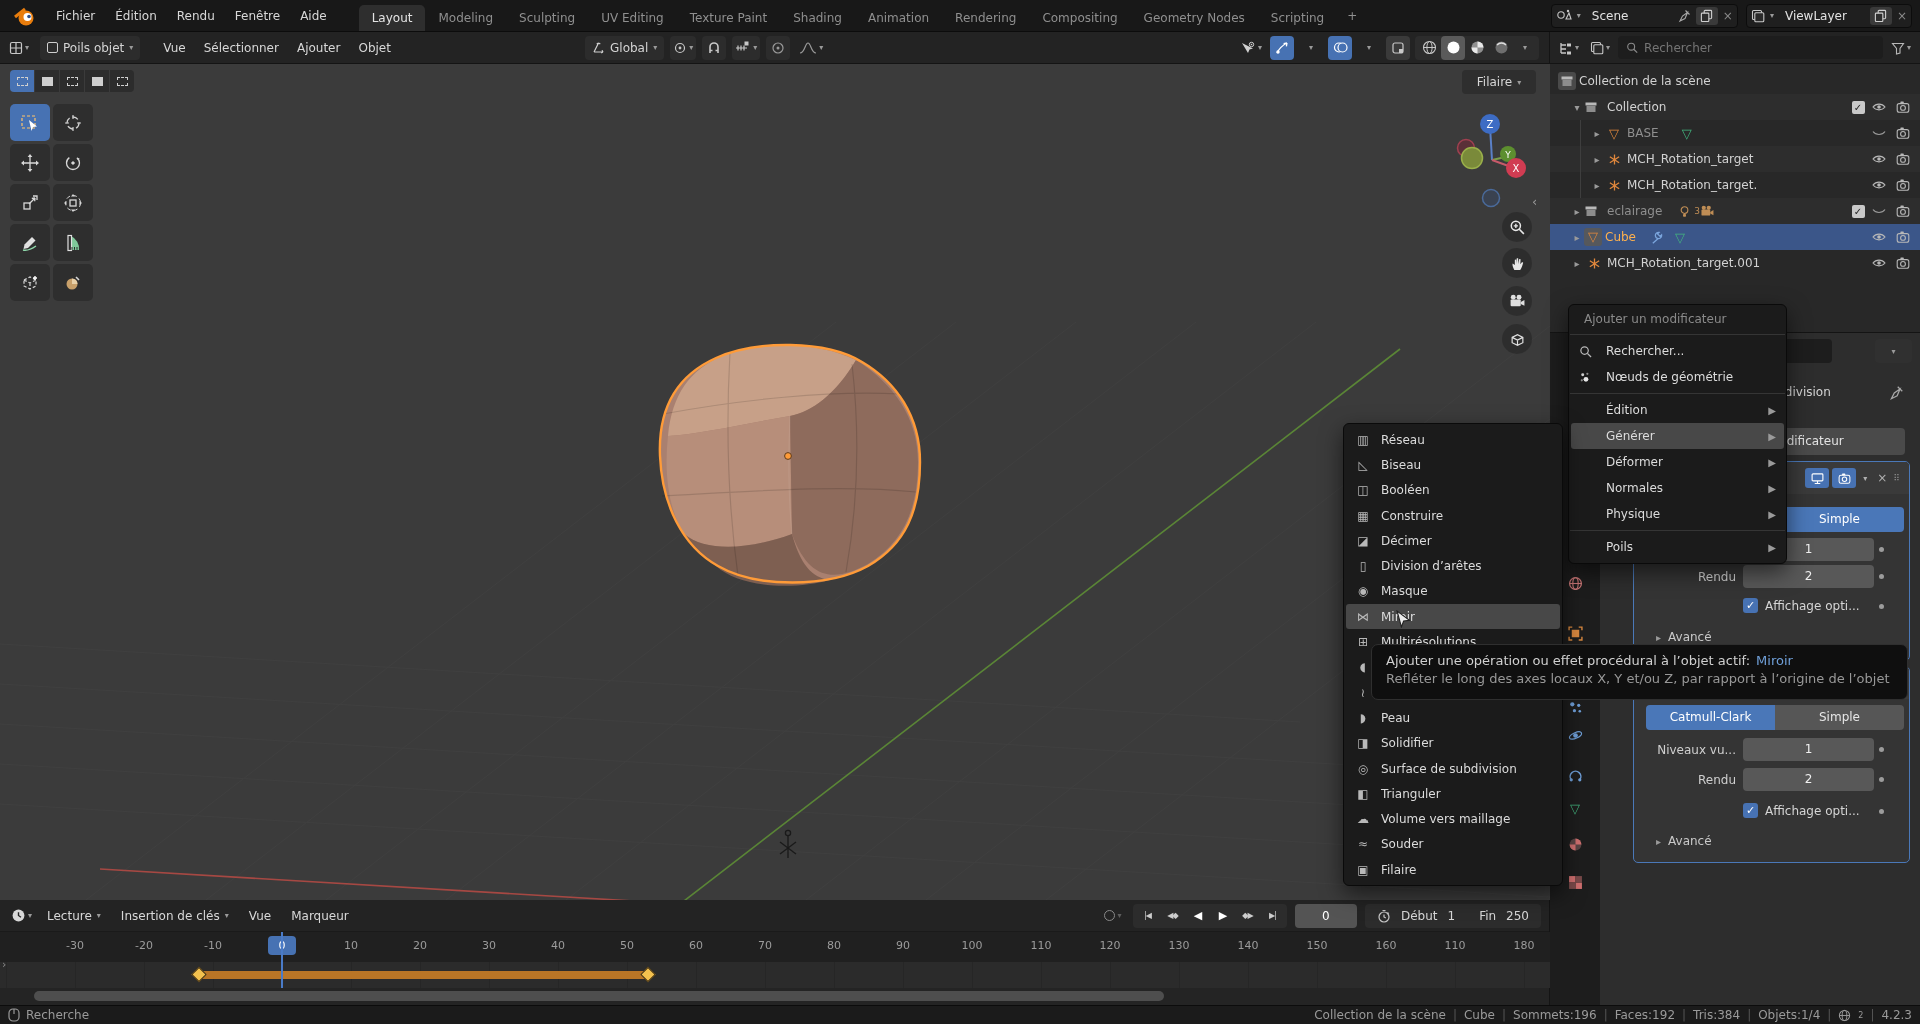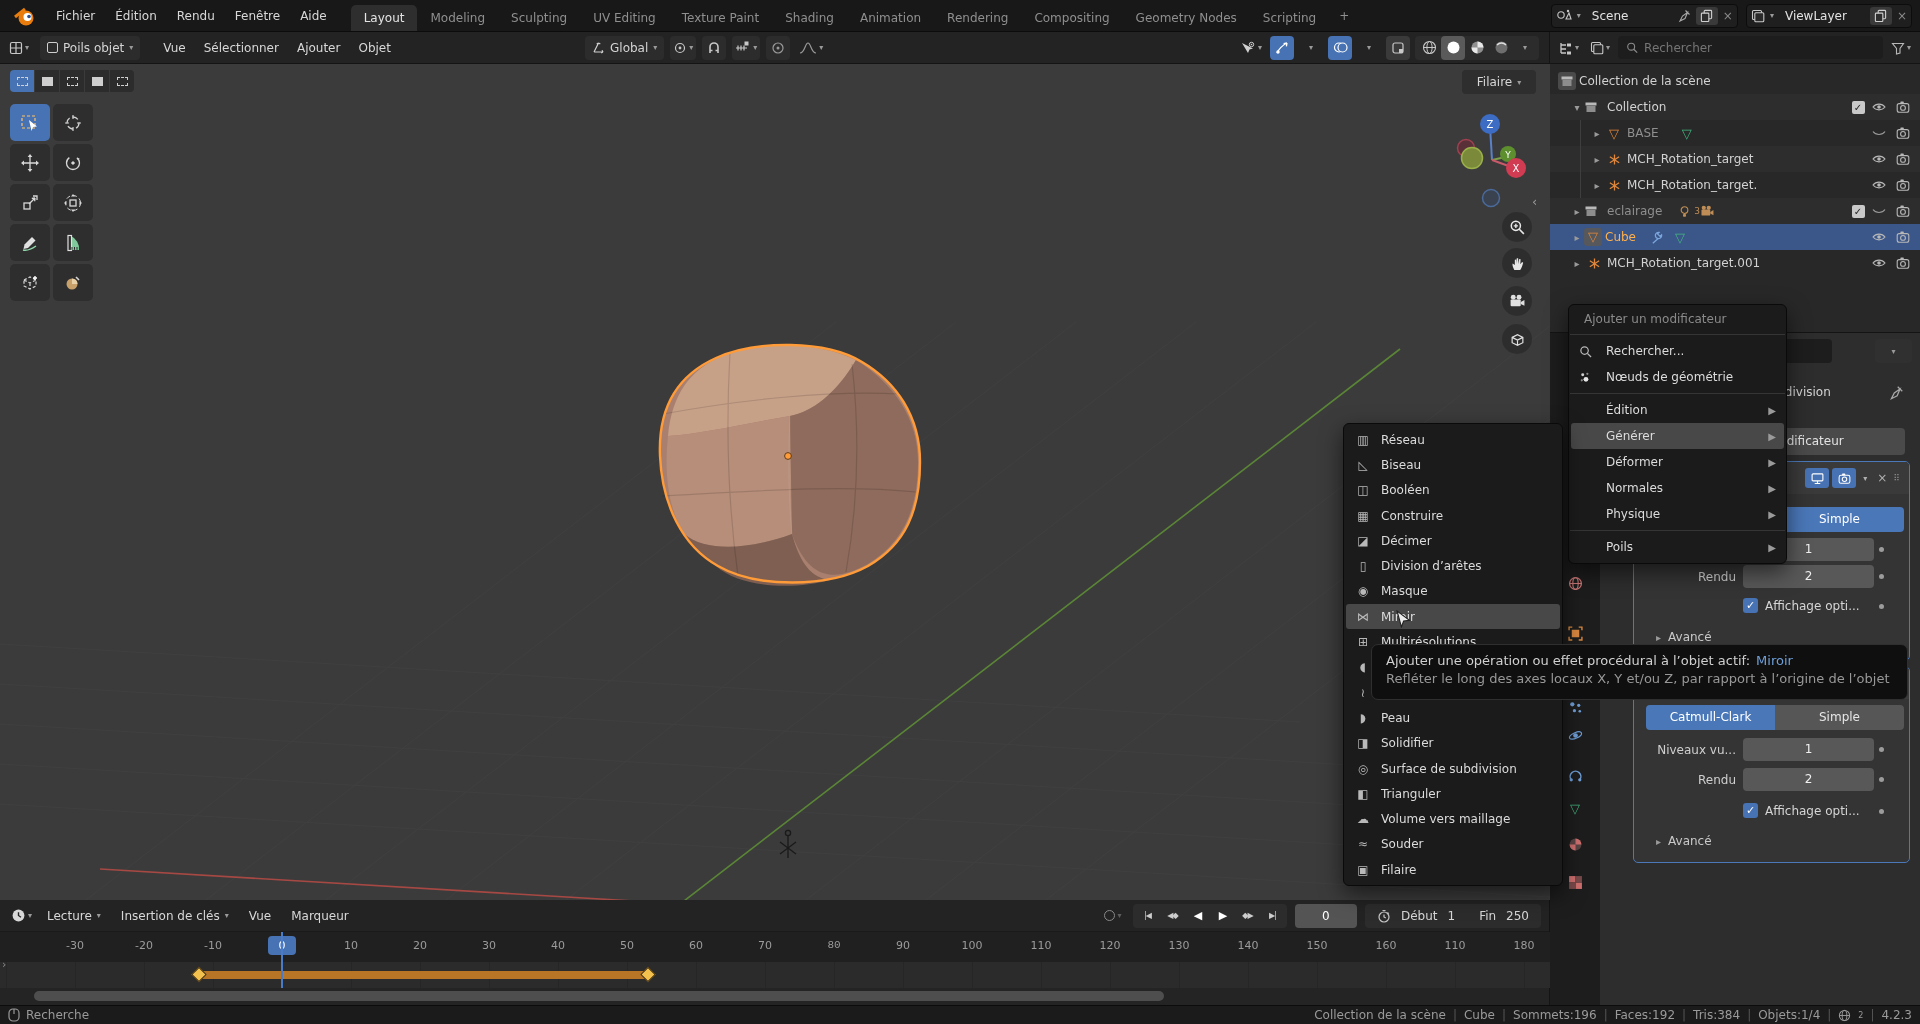--- a/index.html
+++ b/index.html
@@ -3,21 +3,21 @@
 <meta charset="utf-8">
 <style>
 *{box-sizing:border-box;margin:0;padding:0}
 html,body{width:1920px;height:1024px;overflow:hidden;background:#101010;
  font-family:"DejaVu Sans","Liberation Sans",sans-serif;font-size:12px;color:#d4d4d4;position:relative}
 svg{display:block}
 
 #topbar{position:absolute;left:0;top:0;width:1920px;height:32px;background:#181818;display:flex;align-items:center;border-bottom:1px solid #0c0c0c}
 #logo{margin:0 10px 0 12px}
 .tb-menu{padding:0 10px;color:#d8d8d8;line-height:32px;cursor:default}
-#tabs{display:flex;align-self:flex-end;height:26px;margin-left:14px}
+#tabs{display:flex;align-self:flex-end;height:26px;margin-left:22px}
 .tab{padding:0 13px;line-height:26px;color:#8f8f8f;border-radius:5px 5px 0 0}
 .tab.active{background:#2e2e2e;color:#e4e4e4}
 .tab-add{padding:0 10px;line-height:26px;color:#8f8f8f}
 #tb-right{margin-left:auto;display:flex;gap:8px;margin-right:8px}
 .idblock{display:flex;align-items:center;background:#1f1f1f;border:1px solid #0c0c0c;border-radius:4px;height:24px;padding:0 4px;gap:5px}
 .idblock .lbl{color:#e2e2e2;padding:0 6px;min-width:86px}
 .mini-btn{width:22px;height:18px;background:#3a3a3a;border-radius:3px;display:flex;align-items:center;justify-content:center}
 .dim{color:#8a8a8a}
 .vv{font-size:8px;color:#9a9a9a}
 
@@ -1163,21 +1163,21 @@
         <span class="tick" style="left: 144px;">-20</span>
         <span class="tick" style="left: 213px;">-10</span>
         <span class="tick" style="left: 282px;">0</span>
         <span class="tick" style="left: 351px; text-align: center;">10</span>
         <span class="tick" style="left: 420px;">20</span>
         <span class="tick" style="left: 489px;">30</span>
         <span class="tick" style="left: 558px;">40</span>
         <span class="tick" style="left: 627px;">50</span>
         <span class="tick" style="left: 696px;">60</span>
         <span class="tick" style="left: 765px;">70</span>
-        <span class="tick" style="left: 834px; font-family: Liberation Mono, monospace;">80</span>
+        <span class="tick" style="left: 834px;">80</span>
         <span class="tick" style="left: 903px;">90</span>
         <span class="tick" style="left: 972px;">100</span>
         <span class="tick" style="left: 1041px;">110</span>
         <span class="tick" style="left: 1110px;">120</span>
         <span class="tick" style="left: 1179px;">130</span>
         <span class="tick" style="left: 1248px;">140</span>
         <span class="tick" style="left: 1317px;">150</span>
         <span class="tick" style="left: 1386px;">160</span>
         <span class="tick" style="left: 1455px;">110</span>
         <span class="tick" style="left: 1524px;">180</span>

